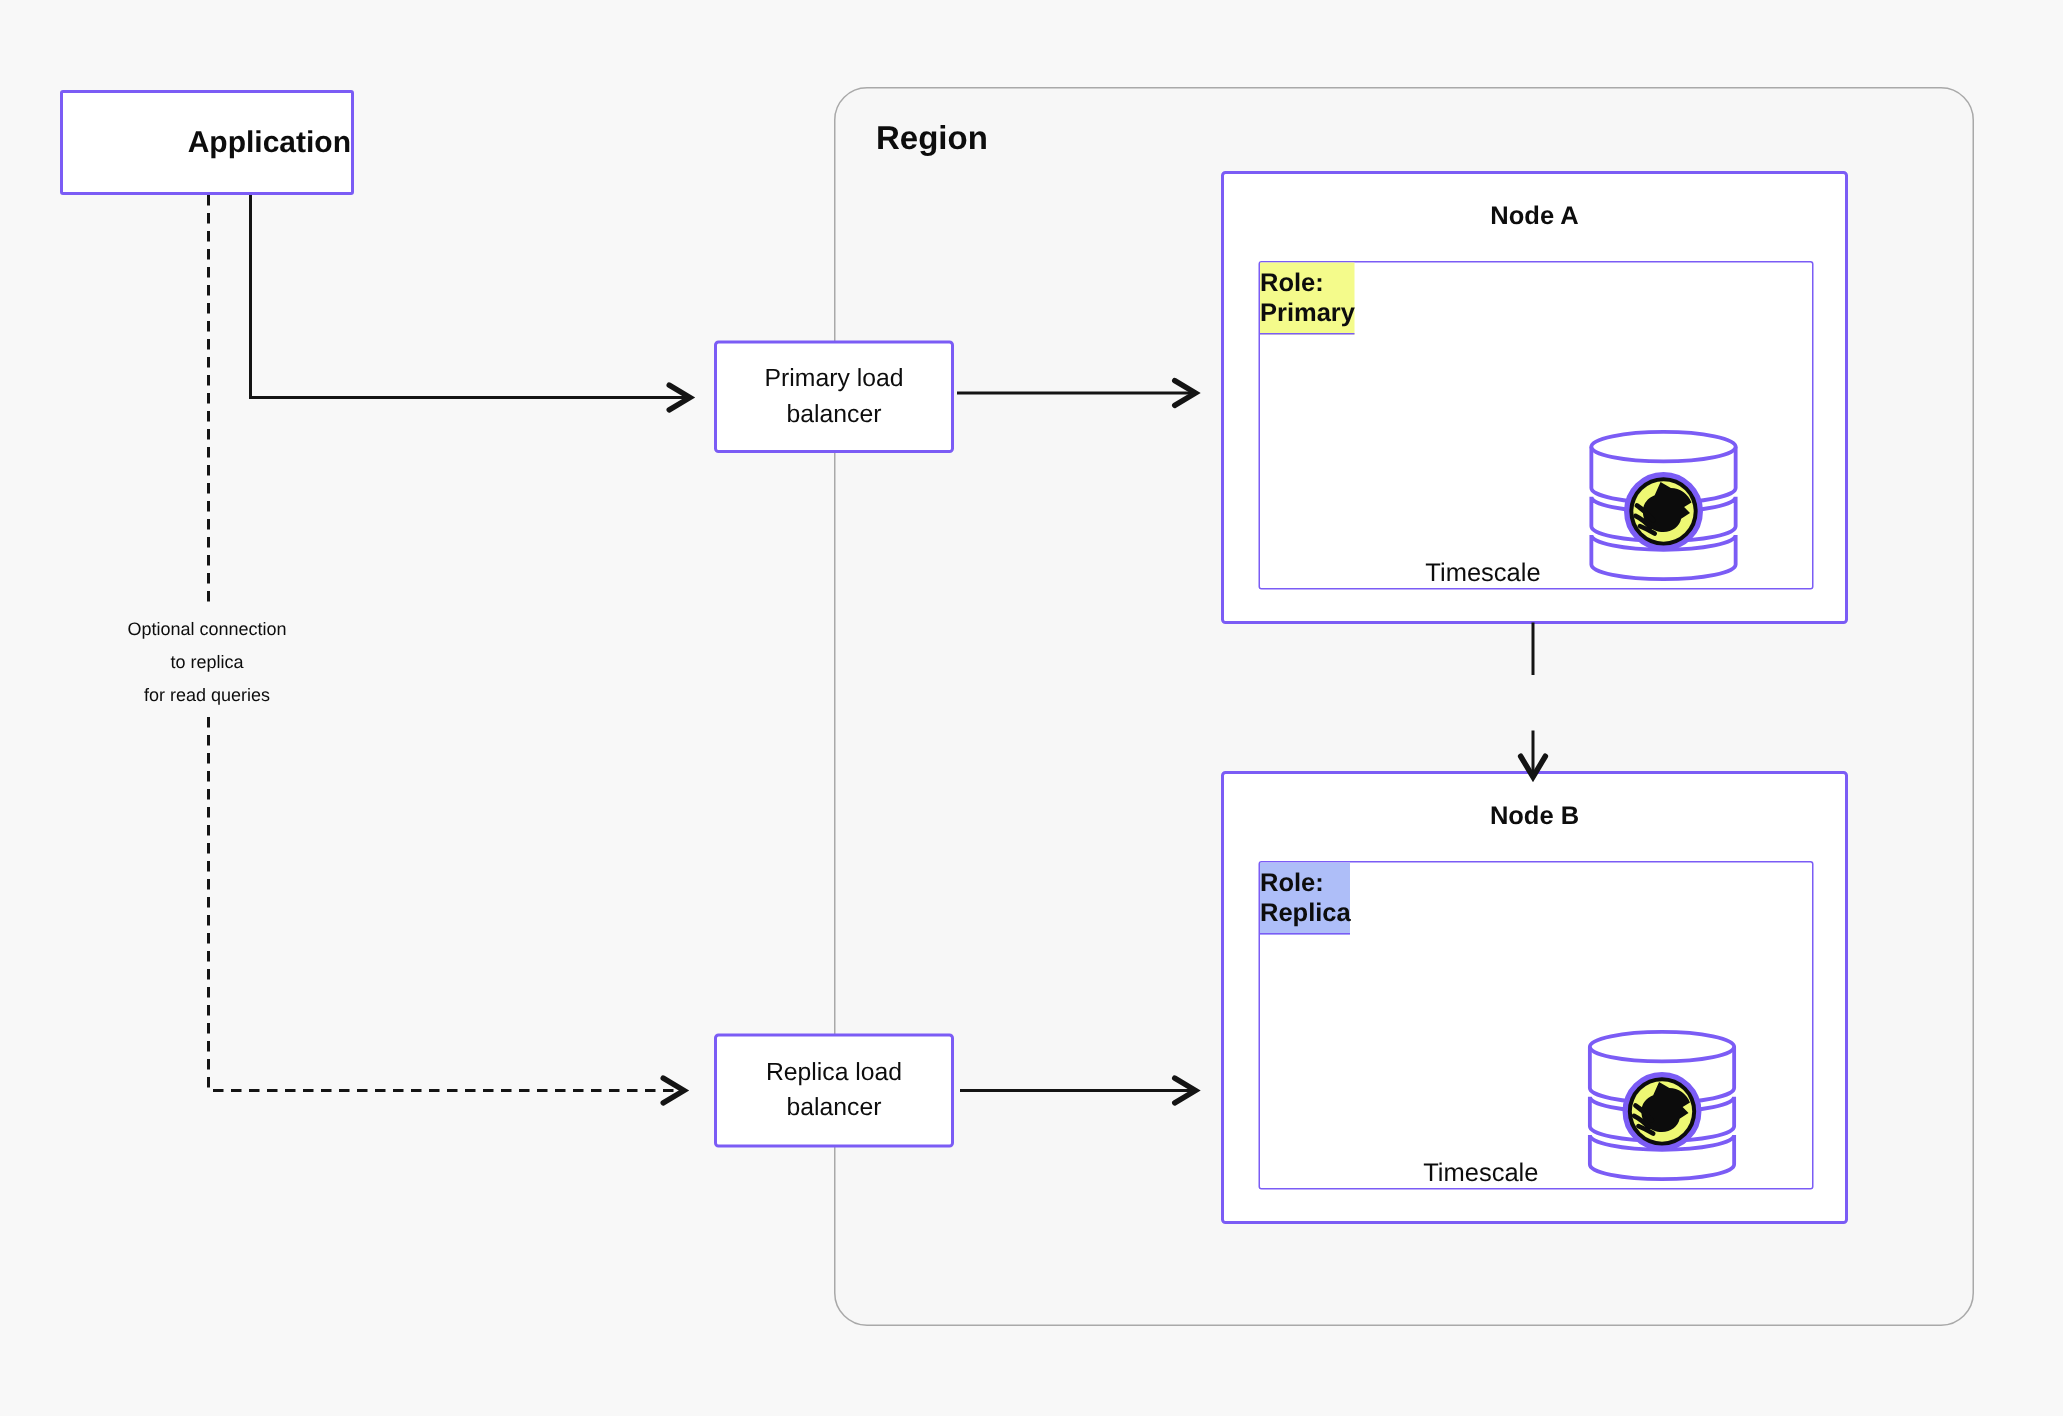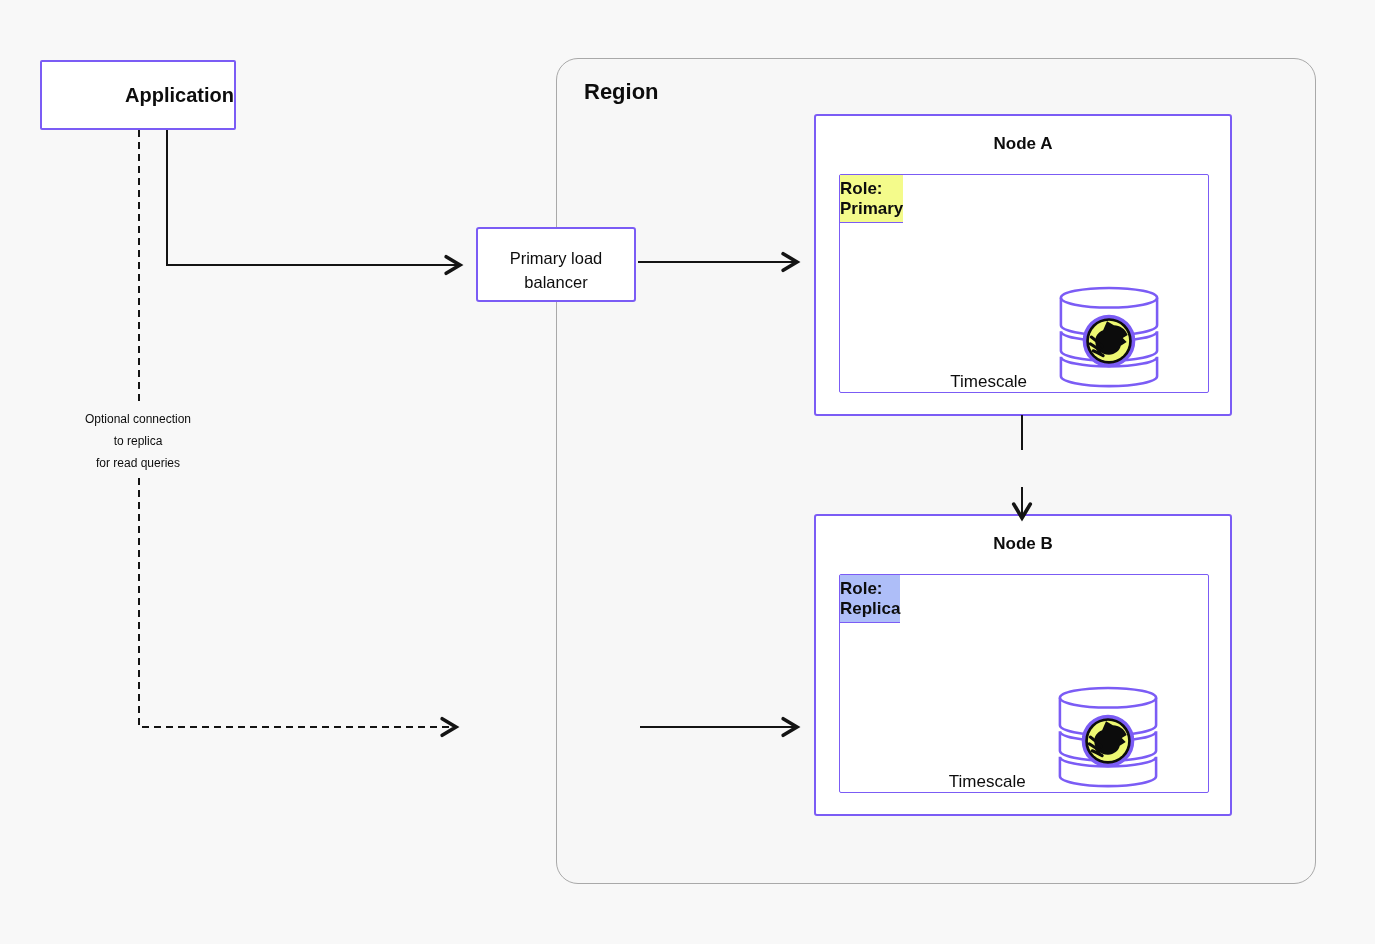--- a/index.html
+++ b/index.html
@@ -72,21 +72,21 @@
   .node-body{
     flex:1;display:flex;align-items:flex-end;justify-content:center;gap:30px;margin-top:26px;
   }
   .db-label{font-size:17px;}
   .db-icon{width:104px;height:106px;display:block;}
 
   
   .lb-box{
     position:absolute;width:160px;z-index:2;
     background:var(--box-bg);border:2px solid var(--accent-purple);border-radius:3px;
-    display:flex;align-items:flex-end;justify-content:center;text-align:center;
+    display:flex;align-items:center;justify-content:center;text-align:center;
     font-size:16.5px;line-height:1.42;padding:6px 14px;
   }
   .lb-box.primary{left:476px;top:227px;height:75px;}
   .lb-box.replica{left:476px;top:689px;height:76px;}
 
   
   .optional-note{
     position:absolute;left:30px;top:406px;width:216px;z-index:2;
     background:var(--page-bg);
     text-align:center;font-size:12px;line-height:22px;padding:2px 0;
@@ -175,14 +175,17 @@
             </svg>
         </div>
       </div>
     </div>
   </div>
 
 
   <div class="lb-box primary">
     <span>Primary load balancer</span>
   </div>
+  <div class="lb-box replica">
+    <span>Replica load balancer</span>
+  </div>
 
 </div>
 
 </body></html>

